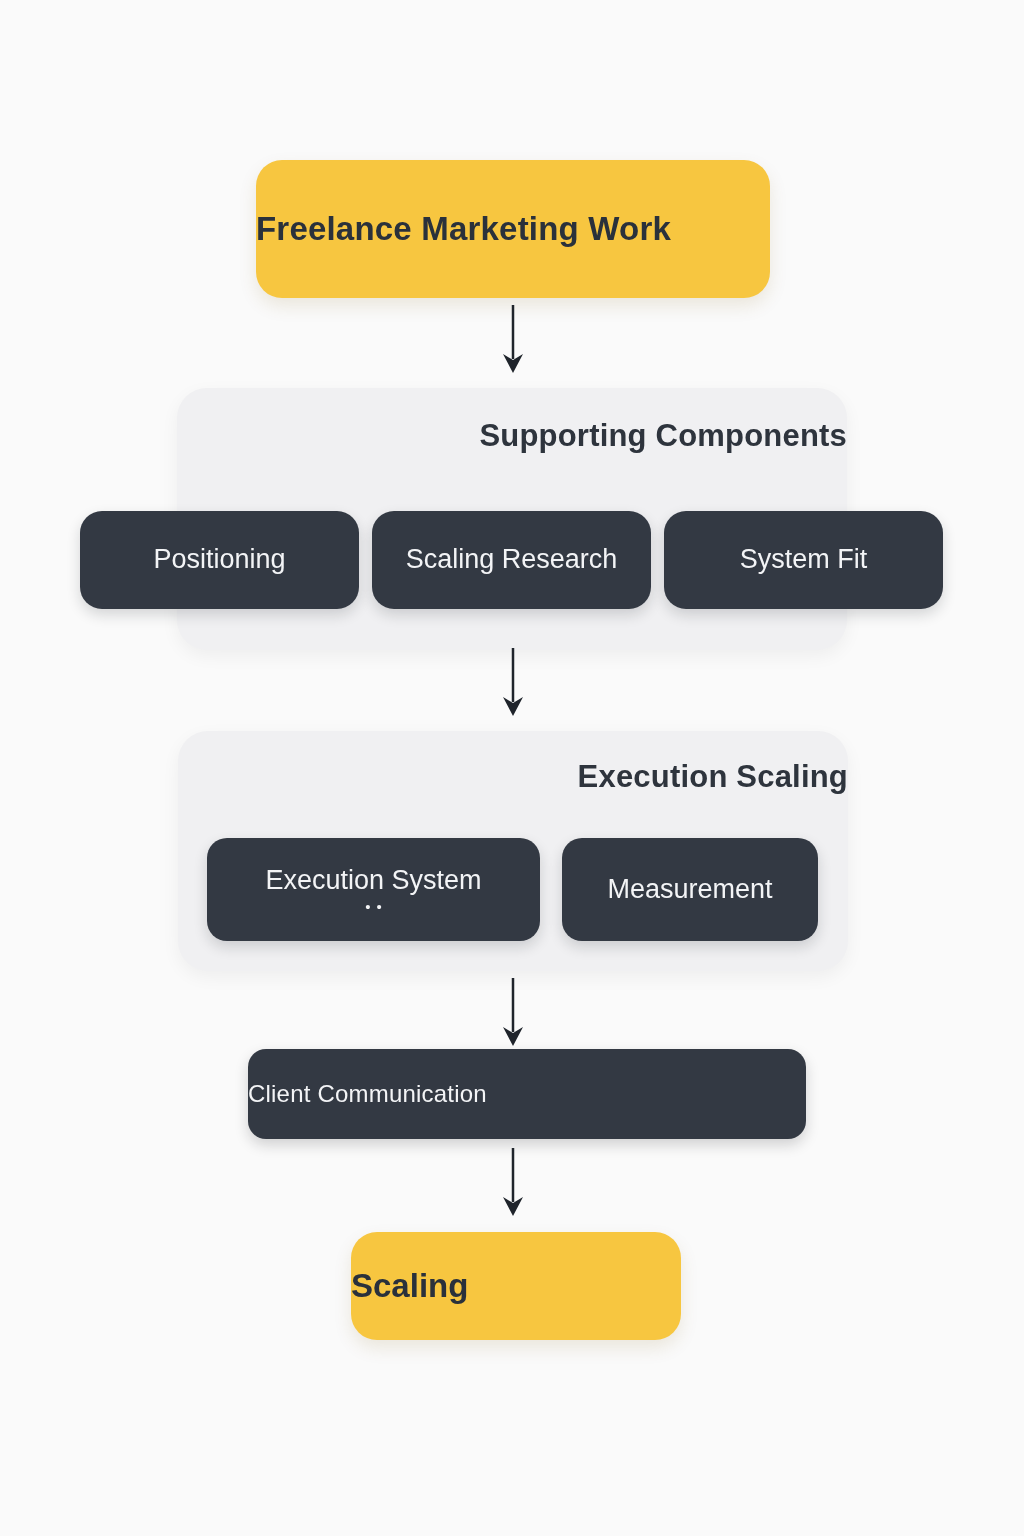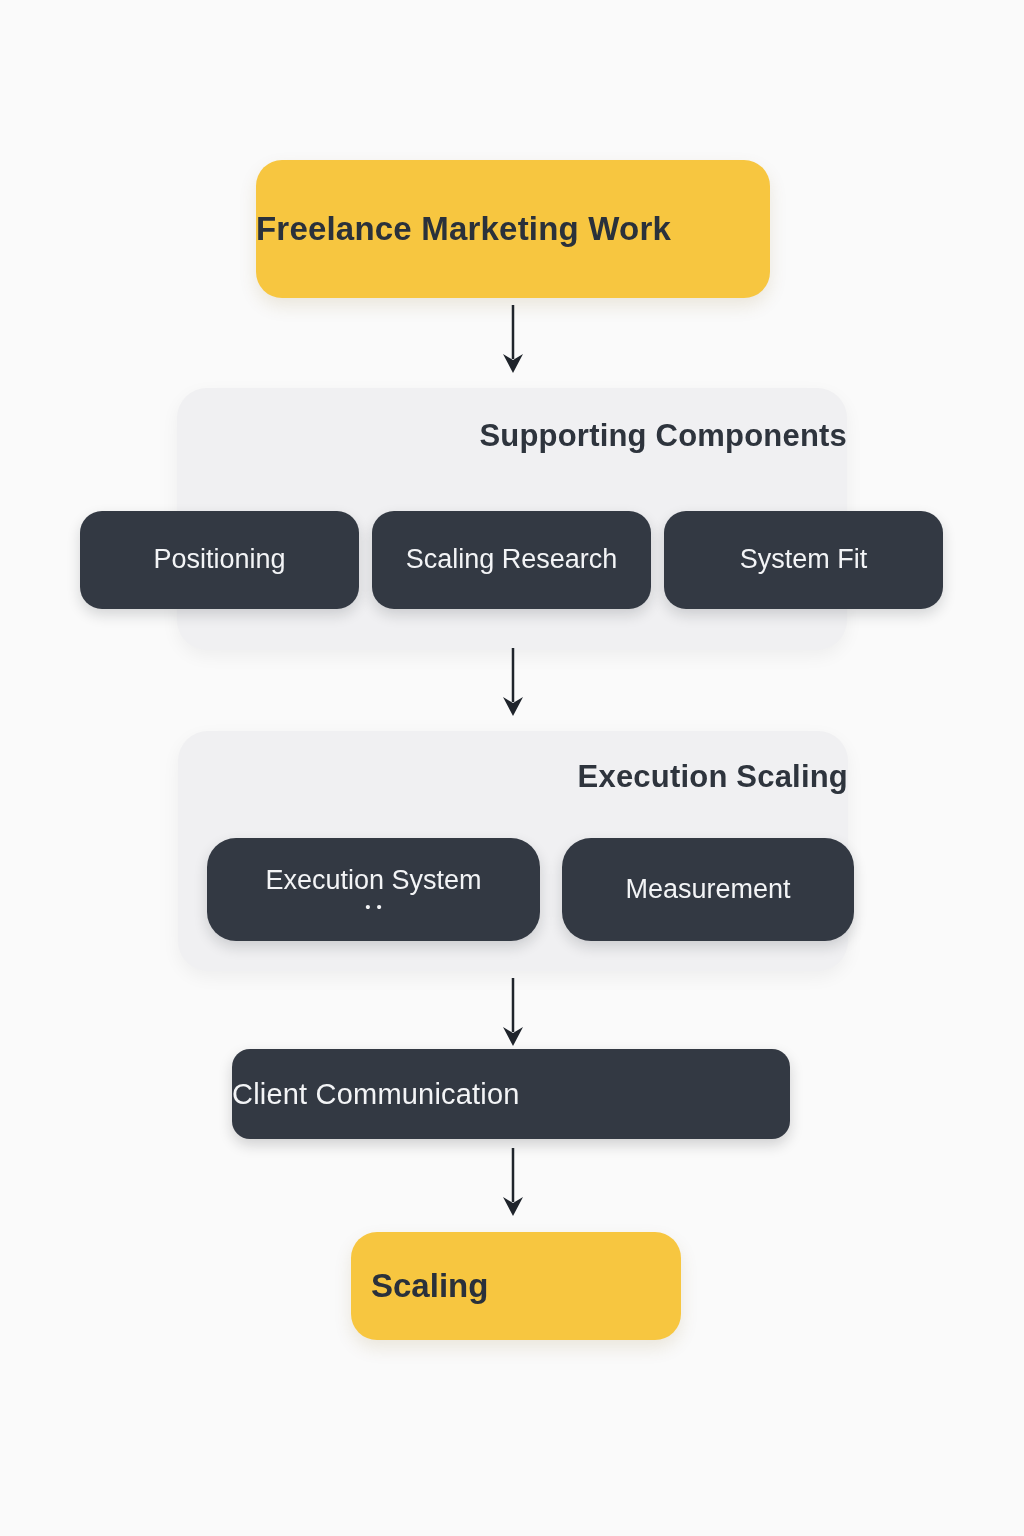--- a/index.html
+++ b/index.html
@@ -58,36 +58,36 @@
     flex:1;display:flex;align-items:center;justify-content:center;
     background:var(--dark-node);color:var(--text-light);
     border-radius:22px;font-size:27px;font-weight:400;line-height:1.25;
     text-align:center;padding:0 14px;
     box-shadow:0 6px 14px rgba(20,24,30,0.16);
   }
   .exec-node{
     position:absolute;display:flex;flex-direction:column;
     align-items:center;justify-content:center;
     background:var(--dark-node);color:var(--text-light);
-    border-radius:29px;font-size:27px;font-weight:400;
+    border-radius:20px;font-size:27px;font-weight:400;
     box-shadow:0 6px 14px rgba(20,24,30,0.16);
   }
   .exec-system{left:207px;top:838px;width:333px;height:103px;}
-  .exec-measurement{left:562px;top:838px;width:292px;height:103px;}
+  .exec-measurement{left:562px;top:838px;width:256px;height:103px;}
   .exec-sub{
     font-size:15px;letter-spacing:6px;margin-top:3px;line-height:1;
     padding-left:6px; 
   }
   .node-client{
-    left:232px;top:1049px;width:558px;height:90px;border-radius:18px;
-    font-size:29px;font-weight:500;letter-spacing:0.2px;
+    left:248px;top:1049px;width:558px;height:90px;border-radius:18px;
+    font-size:24px;font-weight:500;letter-spacing:0.2px;
   }
   .node-scaling{
     left:351px;top:1232px;width:330px;height:108px;border-radius:26px;
-    font-size:33px;font-weight:700;padding-left:20px;
+    font-size:33px;font-weight:700;
   }
   .arrow{position:absolute;left:500px;width:26px;height:72px;}
   .arrow svg{display:block;}
   .arrow-1{top:303px;}
   .arrow-2{top:646px;}
   .arrow-3{top:976px;}
   .arrow-4{top:1146px;}
 </style>
 </head>
 <body>

